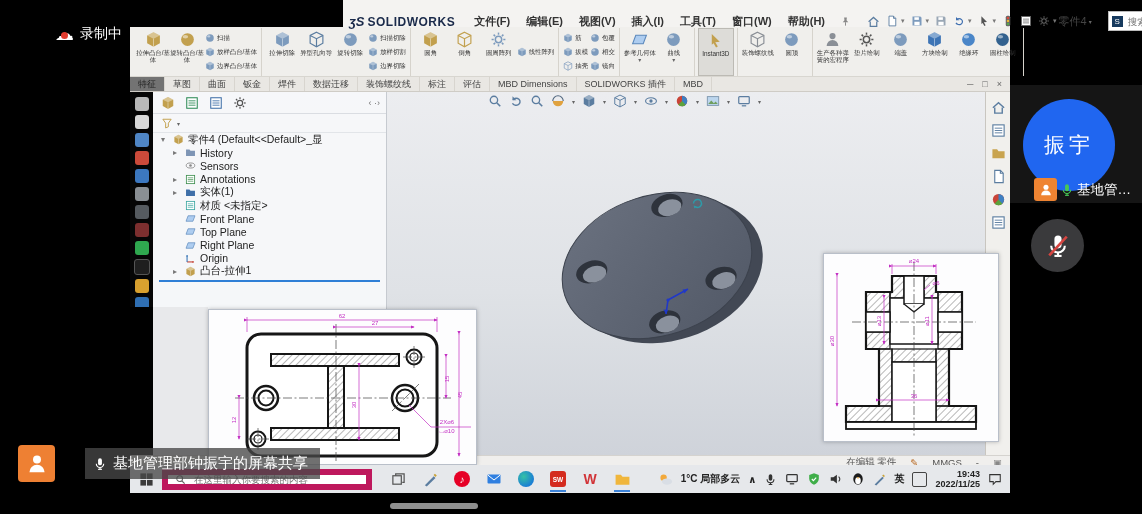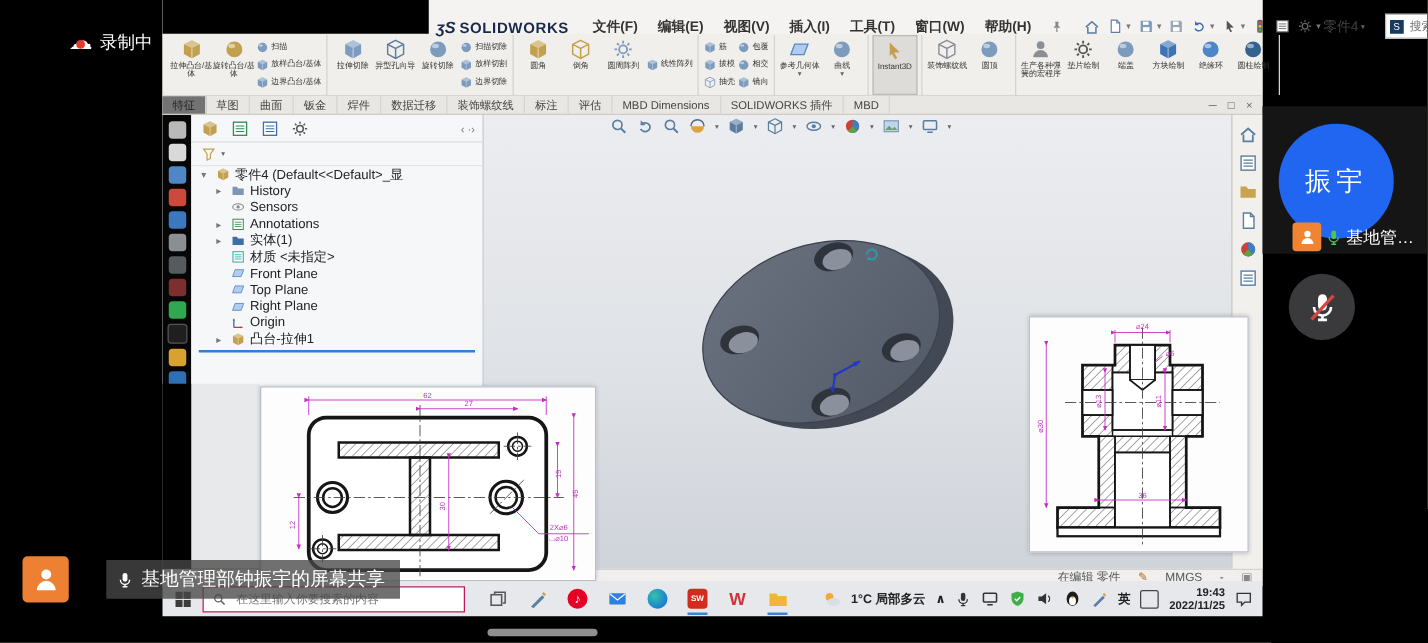--- a/index.html
+++ b/index.html
@@ -58,21 +58,21 @@
   .rotglyph{position:absolute;left:560px;top:104px;}
   .drawing{position:absolute;background:#fdfdfe;border:1px solid #b9bfc9;box-shadow:0 0 4px rgba(0,0,0,.25);z-index:6;}
   .drawL{left:78px;top:217px;width:267px;height:154px;}
   .drawR{left:693px;top:161px;width:174px;height:187px;}
   
   .statusbar{height:13px;background:#f0efed;border-top:1px solid #d5d3cf;display:flex;align-items:center;font-size:9.5px;color:#555;padding:0 8px;}
   .statusbar .right{margin-left:auto;display:flex;align-items:center;gap:14px;}
   
   #taskbar{position:absolute;left:130px;top:465px;width:880px;height:28px;background:#e6e8eb;display:flex;align-items:center;z-index:10;}
   .start{width:32px;display:flex;justify-content:center;}
-  .tb-search{width:210px;height:21px;background:#fff;border:1px solid #be185d;display:flex;align-items:center;gap:6px;padding:0 7px;box-sizing:border-box;}
+  .tb-search{width:210px;height:21px;background:#fff;border:6px solid #be185d;display:flex;align-items:center;gap:6px;padding:0 7px;box-sizing:border-box;}
   .tb-search input{border:0;outline:0;flex:1;min-width:0;font-size:9.5px;color:#666;background:transparent;}
   .apps{display:flex;align-items:center;gap:12px;margin-left:16px;}
   .app{position:relative;width:20px;height:22px;display:flex;align-items:center;justify-content:center;}
   .app.open::after{content:"";position:absolute;left:2px;right:2px;bottom:-2px;height:2px;background:#3d83d8;}
   .badge-round{width:16px;height:16px;border-radius:50%;background:#e60026;color:#fff;font-size:10px;display:flex;align-items:center;justify-content:center;}
   .edge{width:16px;height:16px;border-radius:50%;background:radial-gradient(circle at 35% 35%,#35c2a6,#1b7fd4 70%);}
   .swicon{width:16px;height:16px;border-radius:3px;background:#d42b1e;color:#fff;font-size:6.5px;font-weight:bold;display:flex;align-items:center;justify-content:center;}
   .wps{color:#d13438;font-weight:bold;font-size:14px;}
   .tray{margin-left:auto;display:flex;align-items:center;gap:8px;padding-right:8px;font-size:10px;color:#222;font-weight:bold;}
   .clock{text-align:right;font-size:9px;line-height:1.15;color:#222;}

